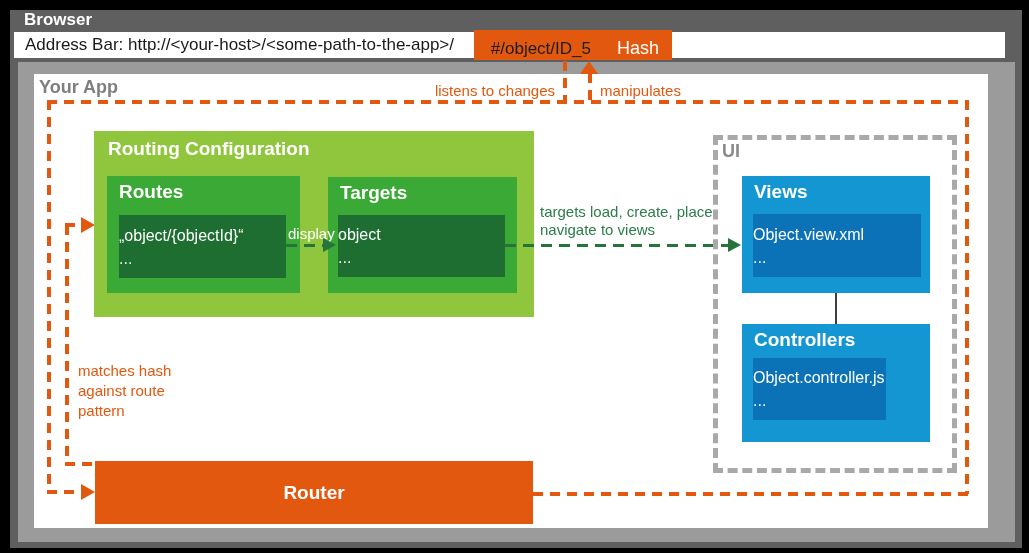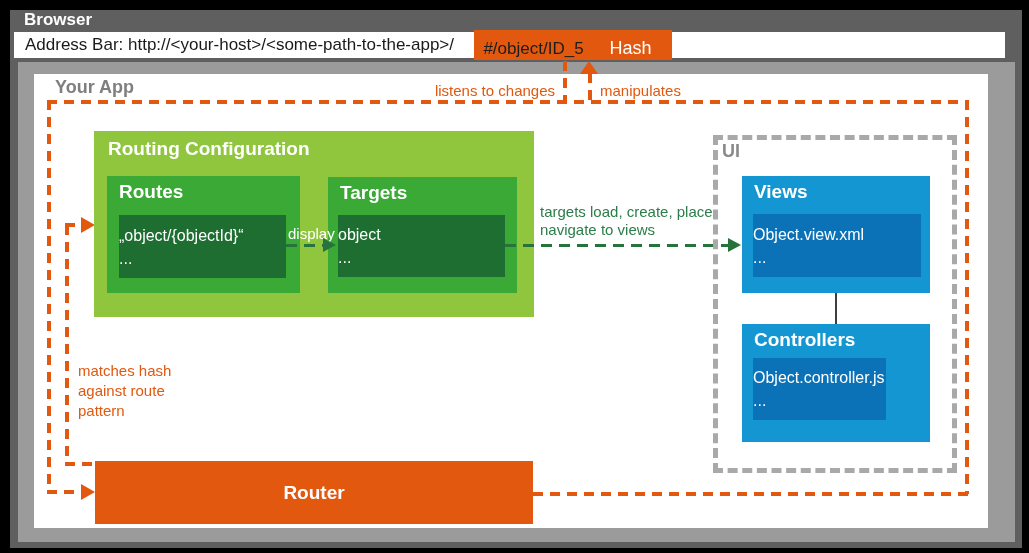--- a/index.html
+++ b/index.html
@@ -7,26 +7,26 @@
           font-family:"Liberation Sans",sans-serif;}
   .abs{position:absolute;}
 
   
   .browser-frame{left:10px;top:10px;width:1012px;height:538px;background:#5f5f5f;}
   .browser-title{left:24px;top:10px;color:#ffffff;font-size:17px;font-weight:bold;}
   .address-bar{left:14px;top:32px;width:991px;height:26px;background:#ffffff;
                display:flex;align-items:center;overflow:visible;gap:20px;}
   .addr-text{font-size:17px;color:#1a1a1a;white-space:nowrap;padding-left:11px;}
   .hash-box{height:30px;min-width:198px;background:#e2580e;display:flex;align-items:center;
-            justify-content:center;padding:7px 13px 0 2px;box-sizing:border-box;flex:0 0 auto;}
+            justify-content:flex-end;padding:7px 13px 0 2px;box-sizing:border-box;flex:0 0 auto;}
   .hash-value{font-size:17px;color:#1d1d1d;white-space:nowrap;}
   .hash-label{font-size:18px;color:#ffffff;padding-left:26px;}
   .viewport{left:18px;top:62px;width:997px;height:480px;background:#9b9b9b;}
   .app-box{left:34px;top:74px;width:954px;height:454px;background:#ffffff;}
-  .app-title{left:5px;top:3px;color:#7f7f7f;font-size:18px;font-weight:bold;margin-left:16px;}
+  .app-title{left:5px;top:3px;color:#7f7f7f;font-size:18px;font-weight:bold;}
 
   
   .h-dash{height:4px;background:repeating-linear-gradient(90deg,#e2580e 0 10px,transparent 10px 17px);}
   .v-dash{width:4px;background:repeating-linear-gradient(180deg,#e2580e 0 10px,transparent 10px 17px);}
   .arrow-right{width:0;height:0;border-top:8px solid transparent;border-bottom:8px solid transparent;
                border-left:14px solid #e2580e;}
   .arrow-up{width:0;height:0;border-left:9px solid transparent;border-right:9px solid transparent;
             border-bottom:13px solid #e2580e;}
   .orange-note{color:#e2580e;font-size:15px;line-height:20px;}
 

